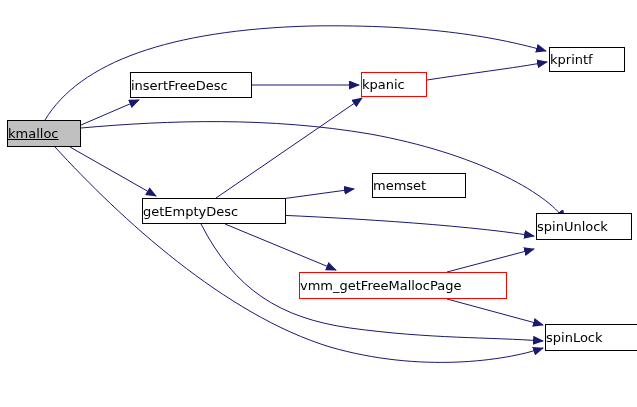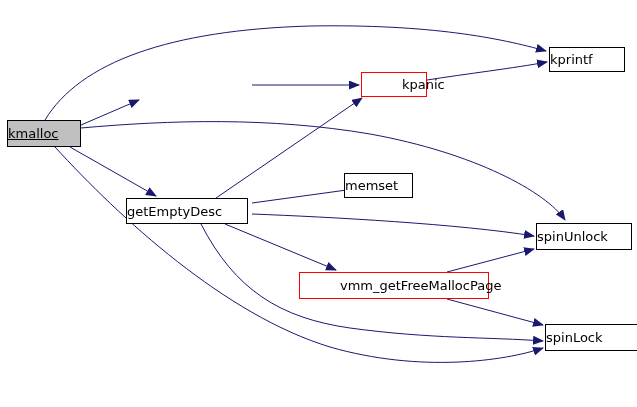--- a/index.html
+++ b/index.html
@@ -18,21 +18,21 @@
     display:flex; align-items:center; justify-content:flex-start;
     background:#ffffff;
     border:1px solid #000000;
     color:#000000;
     font-size:13px;
     line-height:1;
     white-space:nowrap;
     cursor:pointer;
   }
   .node.current { background:#c0c0c0;text-decoration:underline; }
-  .node.red-border { border-color:#ff0000;padding-left:40px; }
+  .node.red-border { border-color:#ff0000; }
 </style>
 </head>
 <body>
 
 <div class="canvas">
 
   <svg class="edge-layer" viewBox="0 0 637 407" xmlns="http://www.w3.org/2000/svg">
     <defs>
       <marker id="arrowhead" markerUnits="userSpaceOnUse" markerWidth="11" markerHeight="9" viewBox="0 0 11 9" refX="10" refY="4.5" orient="auto">
         <path d="M0,0 L11,4.5 L0,9 z" fill="#191970"></path>
@@ -52,42 +52,45 @@
     <path class="edge" d="M225,224 L336,270" marker-end="url(#arrowhead)"></path>
     <path class="edge" d="M201,224 C235,290 280,318 350,328 C430,339 490,337 543,341" marker-end="url(#arrowhead)"></path>
     <path class="edge" d="M447,272 L534,249" marker-end="url(#arrowhead)"></path>
     <path class="edge" d="M447,299 L543,325" marker-end="url(#arrowhead)"></path>
   </svg>
 
   <div class="node current" style="left:7px; top:120px; width:74px; height:27px">
     <span>kmalloc</span>
   </div>
 
+  <div class="node" style="left:130px; top:72px; width:122px; height:26px">
+    <span>insertFreeDesc</span>
+  </div>
 
   <div class="node red-border" style="left:361px; top:72px; width:66px; height:25px">
     <span>kpanic</span>
   </div>
 
   <div class="node" style="left:549px; top:47px; width:76px; height:25px">
     <span>kprintf</span>
   </div>
 
-  <div class="node" style="left:344px; top:173px; width:69px; height:25px">
+  <div class="node" style="left:372px; top:173px; width:94px; height:25px">
     <span>memset</span>
   </div>
 
-  <div class="node" style="left:126px; top:198px; width:122px; height:26px">
+  <div class="node" style="left:142px; top:198px; width:144px; height:26px">
     <span>getEmptyDesc</span>
   </div>
 
-  <div class="node" style="left:536px; top:223px; width:96px; height:27px">
+  <div class="node" style="left:536px; top:213px; width:96px; height:27px">
     <span>spinUnlock</span>
   </div>
 
-  <div class="node red-border" style="left:299px; top:272px; width:190px; height:27px">
+  <div class="node red-border" style="left:299px; top:272px; width:208px; height:27px">
     <span>vmm_getFreeMallocPage</span>
   </div>
 
   <div class="node" style="left:545px; top:324px; width:104px; height:27px">
     <span>spinLock</span>
   </div>
 
 </div>
 
 </body></html>

